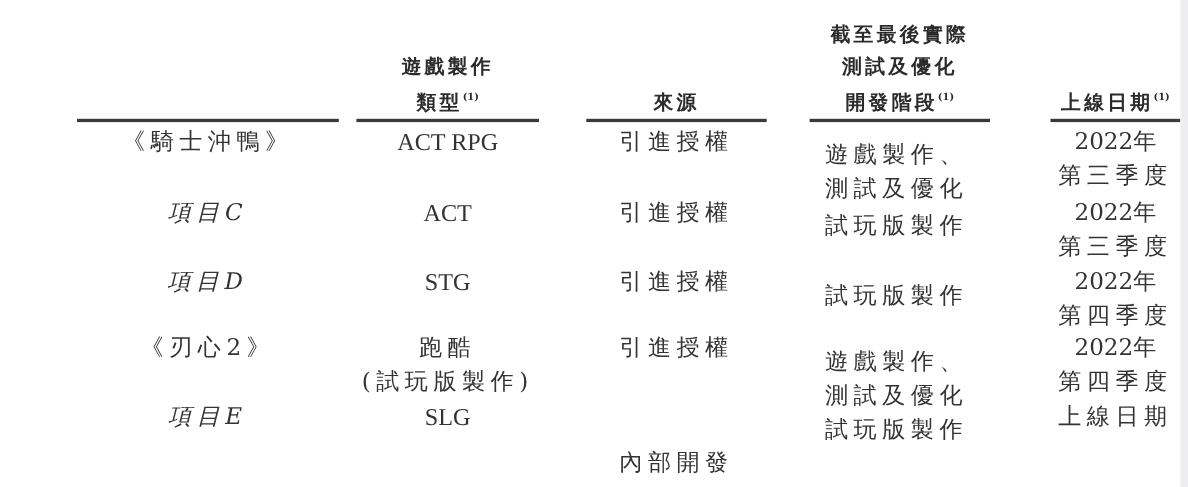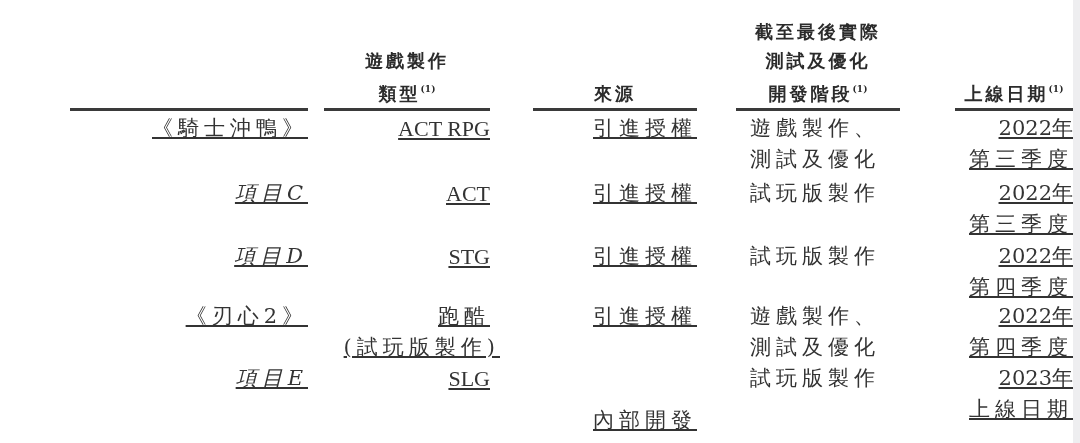--- a/index.html
+++ b/index.html
@@ -64,22 +64,22 @@
       background: #3a3a3a;
     }
     .cell {
       position: absolute;
       left: 0; right: 0;
       font-size: 21px;
       line-height: 31px;
       color: #333333;
       white-space: nowrap;
     }
-    .center { text-align: right; text-decoration: underline; }
-    .left { text-align: left; }
+    .center { text-align: center; }
+    .left { text-align: left; margin-top: 12px; }
     .cjk { letter-spacing: 5px; }
     .latin { font-family: "Liberation Serif", serif; font-size: 22px; letter-spacing: 0; }
     .ital { font-style: italic; }
     .line { display: block; }
   </style>
 </head>
 <body>
 
 <div class="page">
 
@@ -169,20 +169,19 @@
     </div>
     <div class="cell center" style="top:229px;">
       <span class="line">2022年</span>
       <span class="line cjk">第四季度</span>
     </div>
     <div class="cell center" style="top:289px;">
       <span class="line">2022年</span>
       <span class="line cjk">第四季度</span>
     </div>
     <div class="cell center" style="top:351px;">
-      <span class="line">2023年</span>
       <span class="line cjk">上線日期</span>
     </div>
   </div>
 
 </div>
 
 <div class="edge"></div>
 
 </body></html>

